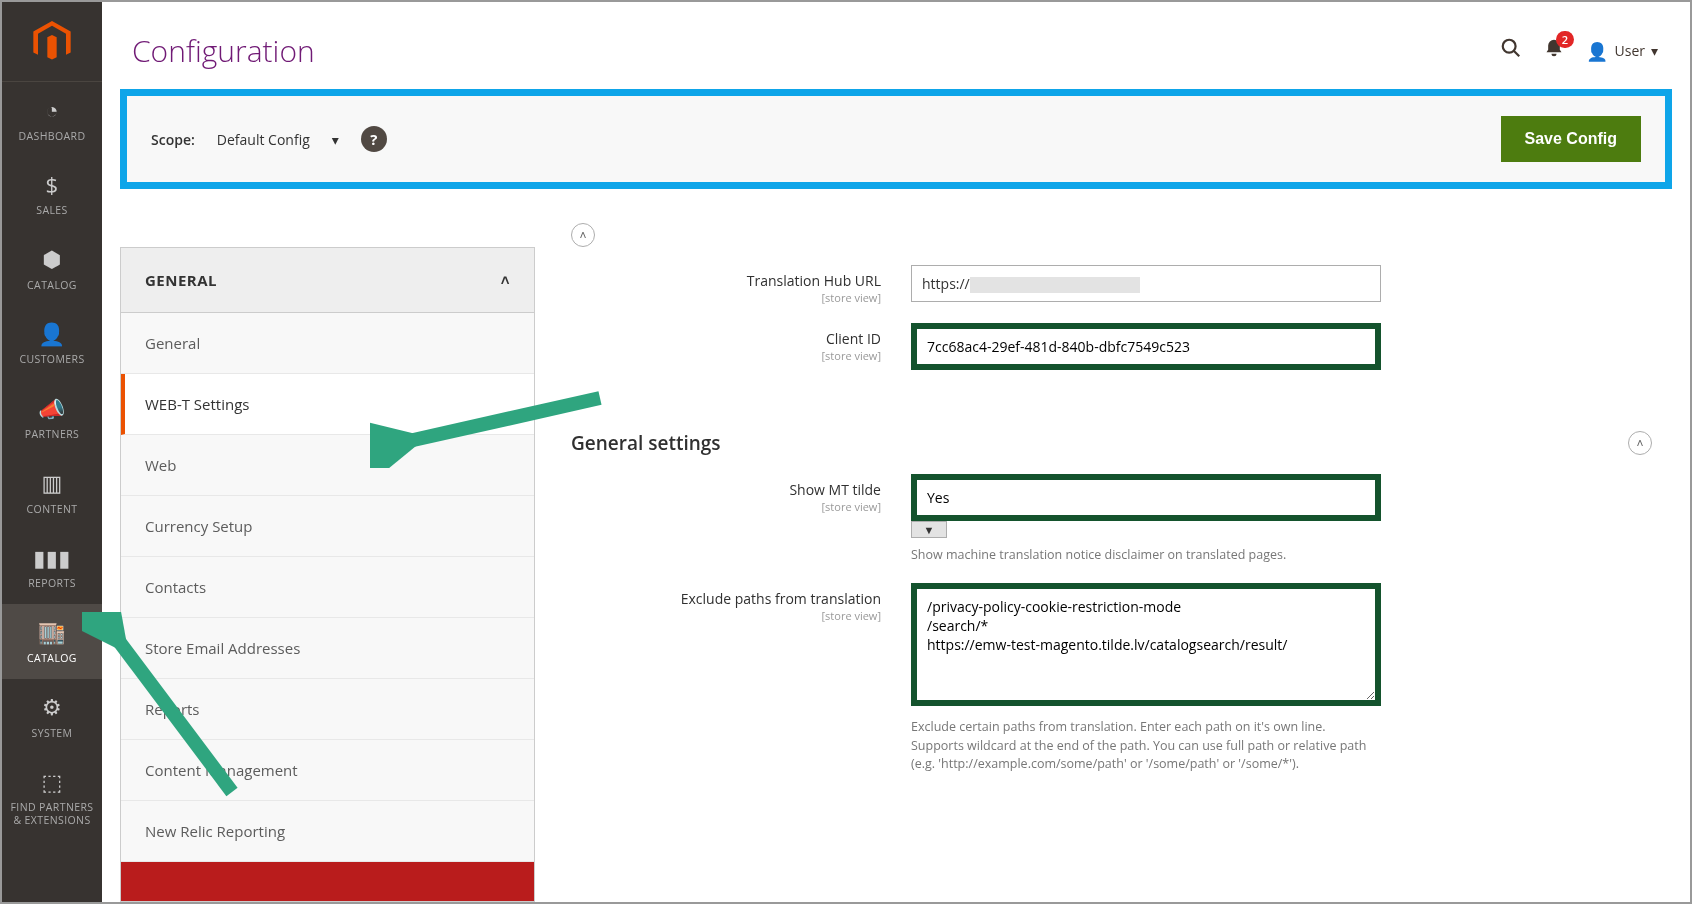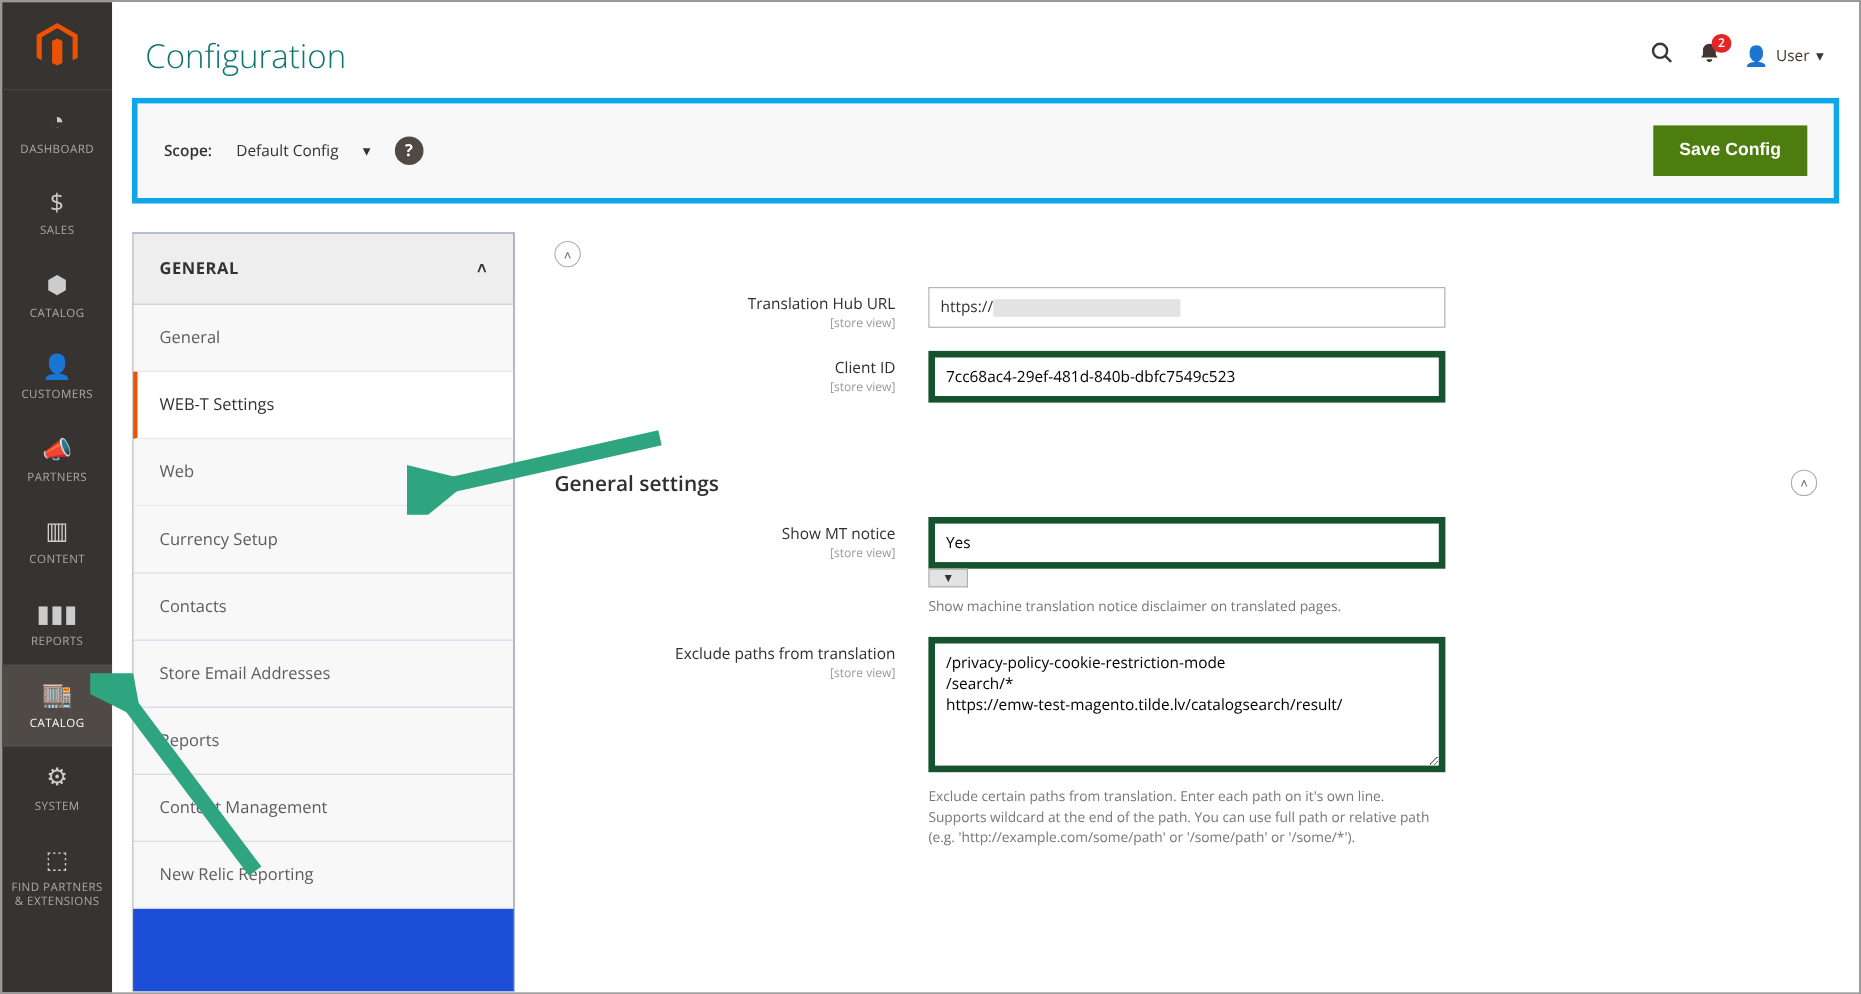--- a/index.html
+++ b/index.html
@@ -11,36 +11,36 @@
 .logo-cell { height: 80px; display: flex; align-items: center; justify-content: center; border-bottom: 1px solid #4a4540; }
 .logo-cell svg { width: 42px; height: 42px; }
 .nav-item { display: flex; flex-direction: column; align-items: center; justify-content: center; padding: 14px 4px; cursor: pointer; color: #aaa; font-size: 10.5px; letter-spacing: 0.4px; text-align: center; line-height: 1.25; }
 .nav-item.active { background: #4f4a46; color: #fff; }
 .nav-item .icon { font-size: 22px; margin-bottom: 6px; color: #ccc; }
 .nav-item.active .icon { color: #fff; }
 
 
 .main { flex: 1; display: flex; flex-direction: column; overflow: hidden; background: #fff; }
 .topbar { display: flex; align-items: center; padding: 28px 32px 18px 30px; }
-.page-title { font-size: 30px; font-weight: 300; color: #0f766e; flex: 1; }
+.page-title { font-size: 30px; font-weight: 300; color: #701a75; flex: 1; }
 .top-actions { display: flex; align-items: center; gap: 22px; }
 .top-icon { font-size: 20px; color: #41362f; cursor: pointer; position: relative; }
 .badge { position: absolute; top: -6px; right: -10px; background: #e22626; color: #fff; font-size: 11px; border-radius: 10px; padding: 1px 6px; font-weight: 600; }
 .user-menu { display: flex; align-items: center; gap: 6px; cursor: pointer; font-size: 14px; color: #41362f; }
 
 
-.scope-bar { background: #f8f8f8; border: 5px solid #0ea5e9; margin: 0 18px; padding: 20px 24px; display: flex; align-items: center; }
+.scope-bar { background: #f8f8f8; border: 7px solid #0ea5e9; margin: 0 18px; padding: 20px 24px; display: flex; align-items: center; }
 .scope-label { font-weight: 600; margin-right: 22px; font-size: 14px; }
 .scope-select { display: inline-flex; align-items: center; gap: 22px; cursor: pointer; margin-right: 22px; font-size: 14px; }
 .help-btn { width: 26px; height: 26px; border-radius: 50%; background: #514943; color: #fff; display: flex; align-items: center; justify-content: center; font-weight: 700; font-size: 15px; cursor: pointer; }
 .save-btn { margin-left: auto; background: #4d7c0f; color: #fff; border: none; padding: 14px 24px; font-size: 16px; font-weight: 600; cursor: pointer; }
 
 
 .content-wrap { display: flex; margin: 26px 18px 0 18px; flex: 1; overflow: hidden; }
-.config-nav { width: 348px; border: 1px solid #ccc; background: #1d4ed8; overflow-y: auto; }
+.config-nav { width: 415px; border: 1px solid #ccc; background: #b91c1c; overflow-y: auto; margin-top: 32px; }
 .group-header { display: flex; align-items: center; justify-content: space-between; padding: 22px 24px; font-weight: 700; font-size: 15px; letter-spacing: 0.5px; background: #eee; border-bottom: 1px solid #ccc; cursor: pointer; }
 .group-item { padding: 20px 24px; border-bottom: 1px solid #e8e8e8; cursor: pointer; font-size: 15px; color: #5c5c5c; background: #f8f8f8; }
 .group-item.active { background: #fff; border-left: 4px solid #eb5202; padding-left: 20px; color: #333; font-weight: 400; }
 
 
 .settings-panel { flex: 1; padding: 0 10px 30px 36px; overflow-y: auto; position: relative; }
 .section-title-row { display: flex; align-items: center; justify-content: space-between; padding: 8px 10px 18px 0; }
 .section-title { font-size: 19px; color: #303030; font-weight: 600; }
 .collapse-circle { width: 24px; height: 24px; border: 1px solid #adadad; border-radius: 50%; display: flex; align-items: center; justify-content: center; font-size: 12px; cursor: pointer; color: #666; }
 
@@ -194,21 +194,21 @@
 
         <div style="height:34px"></div>
 
         <div class="section-title-row">
           <span class="section-title">General settings</span>
           <span class="collapse-circle">˄</span>
         </div>
 
         <div class="field-row">
           <div class="field-label-col">
-            <div class="field-label">Show MT notice</div>
+            <div class="field-label">Show MT tilde</div>
             <div class="field-scope">[store view]</div>
           </div>
           <div class="field-input-col">
             <div class="select-wrap">
               <input type="text" readonly="" value="Yes" style="">
               <div class="select-arrow">▼</div>
             </div>
             <div class="field-note">Show machine translation notice disclaimer on translated pages.</div>
           </div>
         </div>

